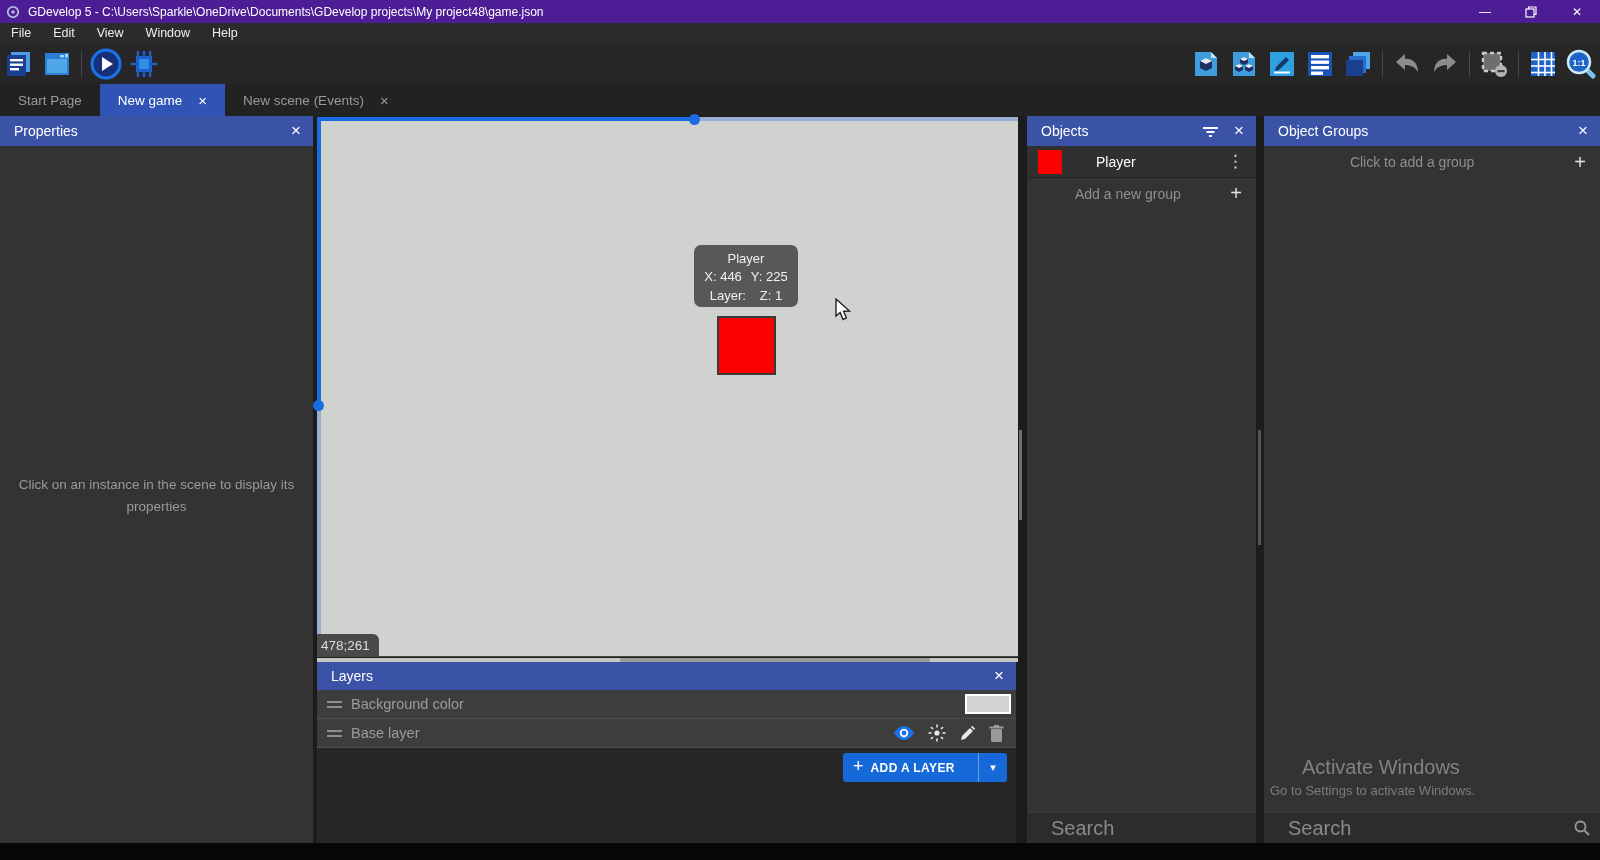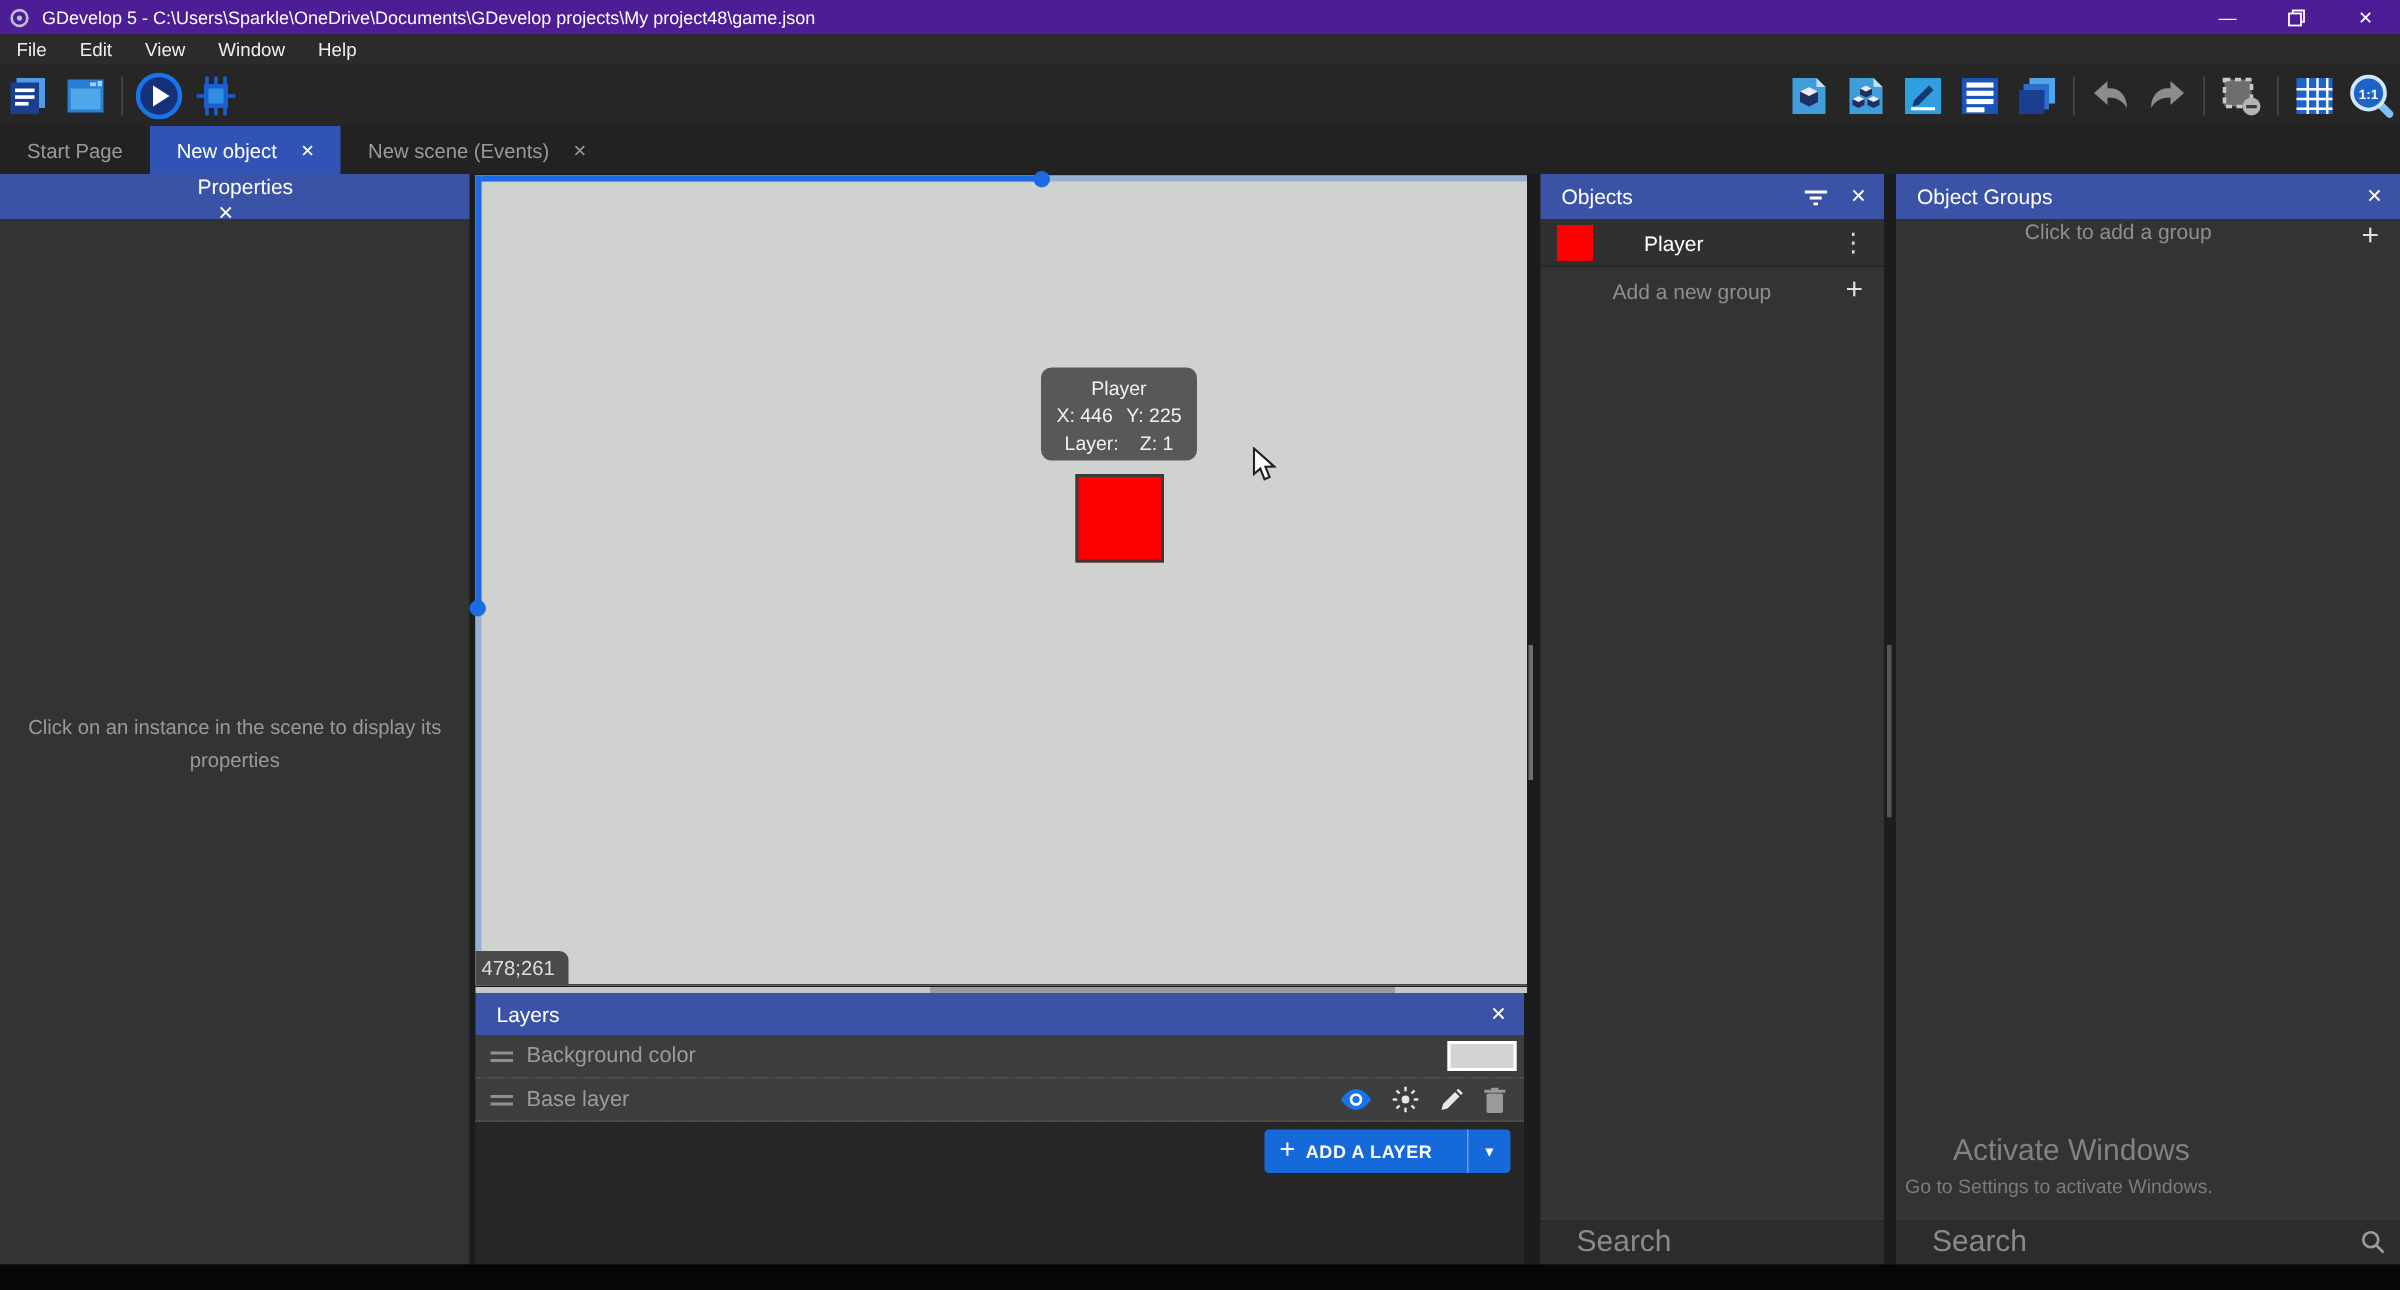--- a/index.html
+++ b/index.html
@@ -89,21 +89,21 @@
   .search-row input { flex:1; background:transparent; border:none; outline:none; color:#f9a8d4; font-size:20px; margin-left:24px; font-family:"Liberation Sans",sans-serif; }
   .search-row input::placeholder { color:#8a8a8a; }
   .search-row svg { margin-right:10px; }
 
   
   .panel-gap-thumb { position:absolute; left:1258px; top:314px; width:3px; height:115px; background:#555; }
 
   
   .groups-panel { position:absolute; left:1264px; top:0; width:336px; height:727px; background:#333; }
   .groups-panel .panel-header { left:0; width:336px; }
-  .add-group-row { position:absolute; left:0; top:30px; width:336px; height:32px; display:flex; align-items:flex-start;gap:40px; }
+  .add-group-row { position:absolute; left:0; top:30px; width:336px; height:32px; display:flex; align-items:center;gap:40px; }
   .add-group-label { color:#8f8f8f; font-size:14px; flex:1; text-align:center; padding-left:26px; }
   .watermark { position:absolute; left:6px; top:640px; color:#828282; }
   .wm1 { font-size:20px;margin-left:32px; }
   .wm2 { font-size:13px; color:#7c7c7c; margin-top:4px; }
 
   .bottom-black { position:absolute; left:0; top:843px; width:1600px; height:17px; background:#060606; }
 </style>
 </head>
 <body>
 
@@ -265,33 +265,33 @@
           <text x="14" y="18" font-size="9" font-family="Liberation Sans,sans-serif" font-weight="bold" fill="#fff" text-anchor="middle">1:1</text>
         </svg>
     </span>
   </div>
 
   <div class="tabbar">
     <div class="tab">
       <span>Start Page</span>
     </div>
     <div class="tab active">
-      <span>New object</span>
+      <span>New game</span>
       <span class="tab-close">×</span>
     </div>
     <div class="tab">
       <span>New scene (Events)</span>
       <span class="tab-close">×</span>
     </div>
   </div>
 
   <div class="main">
 
     <div class="props-panel">
-      <div class="panel-header" style="left:0;width:313px;flex-direction:column;">
+      <div class="panel-header" style="left:0;width:313px;">
         <span class="ph-title">Properties</span>
         <span class="ph-close">×</span>
       </div>
       <div class="props-empty">Click on an instance in the scene to display its properties</div>
     </div>
 
     <div class="canvas">
       <div class="h-scroll-track">
         <div class="h-scroll-fill"></div>
         <div class="h-scroll-dot"></div>

